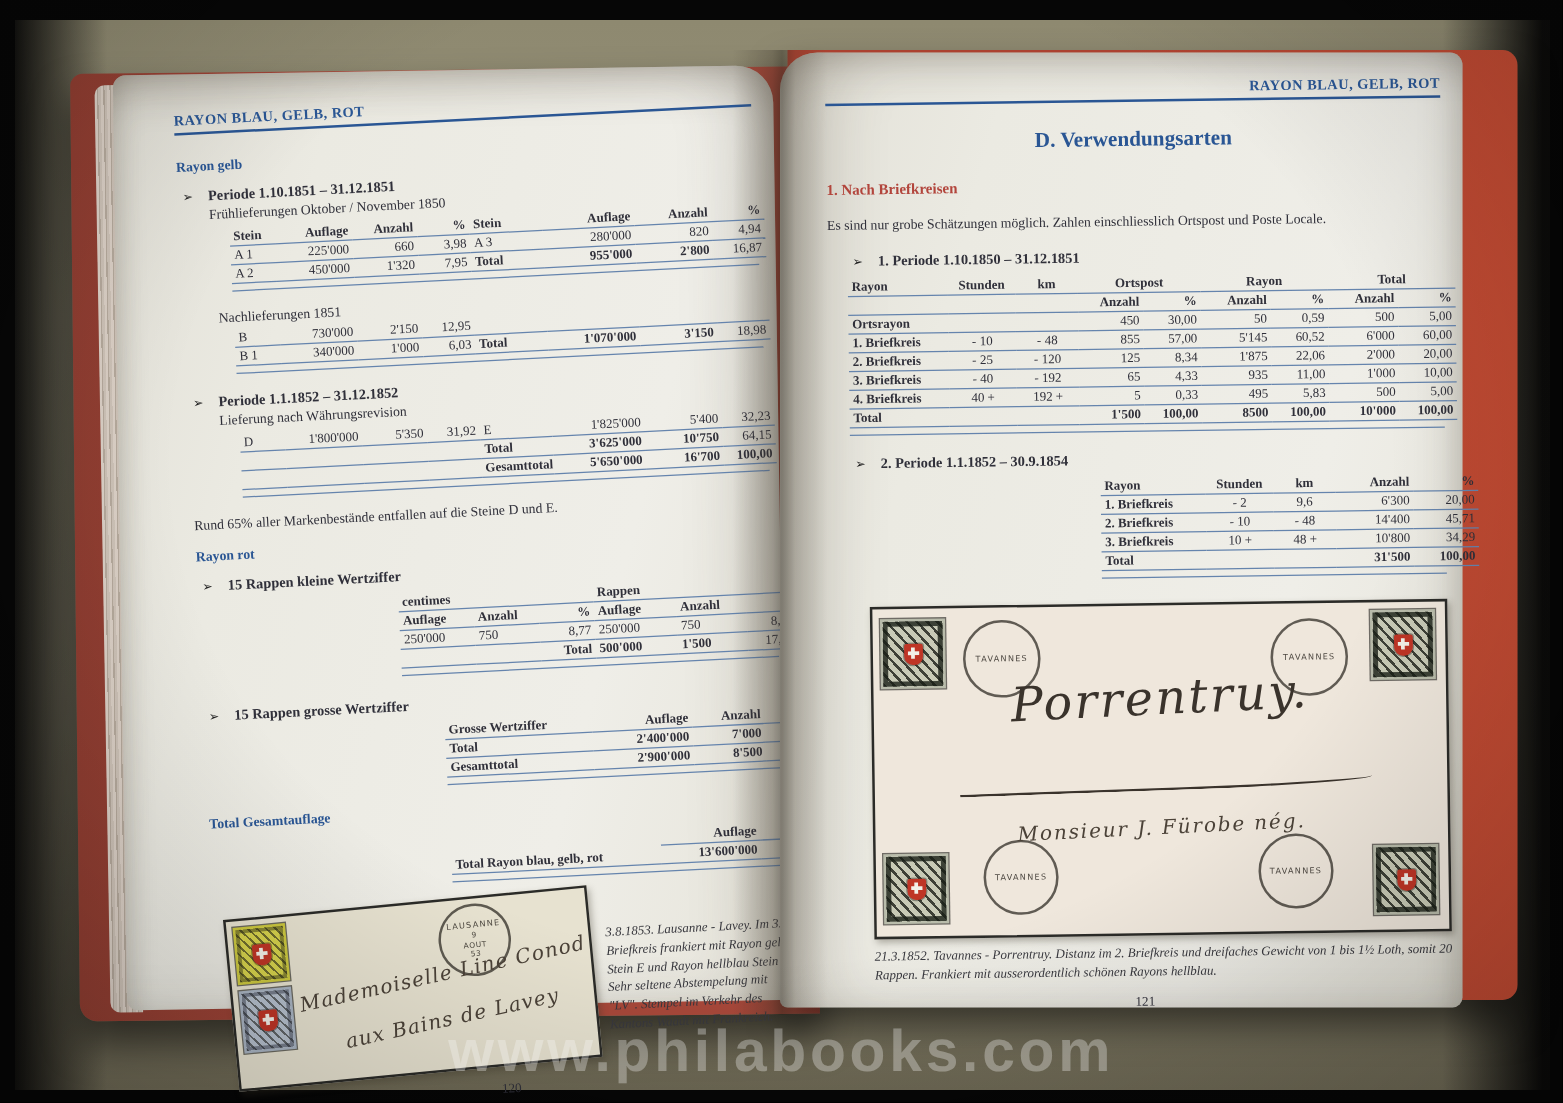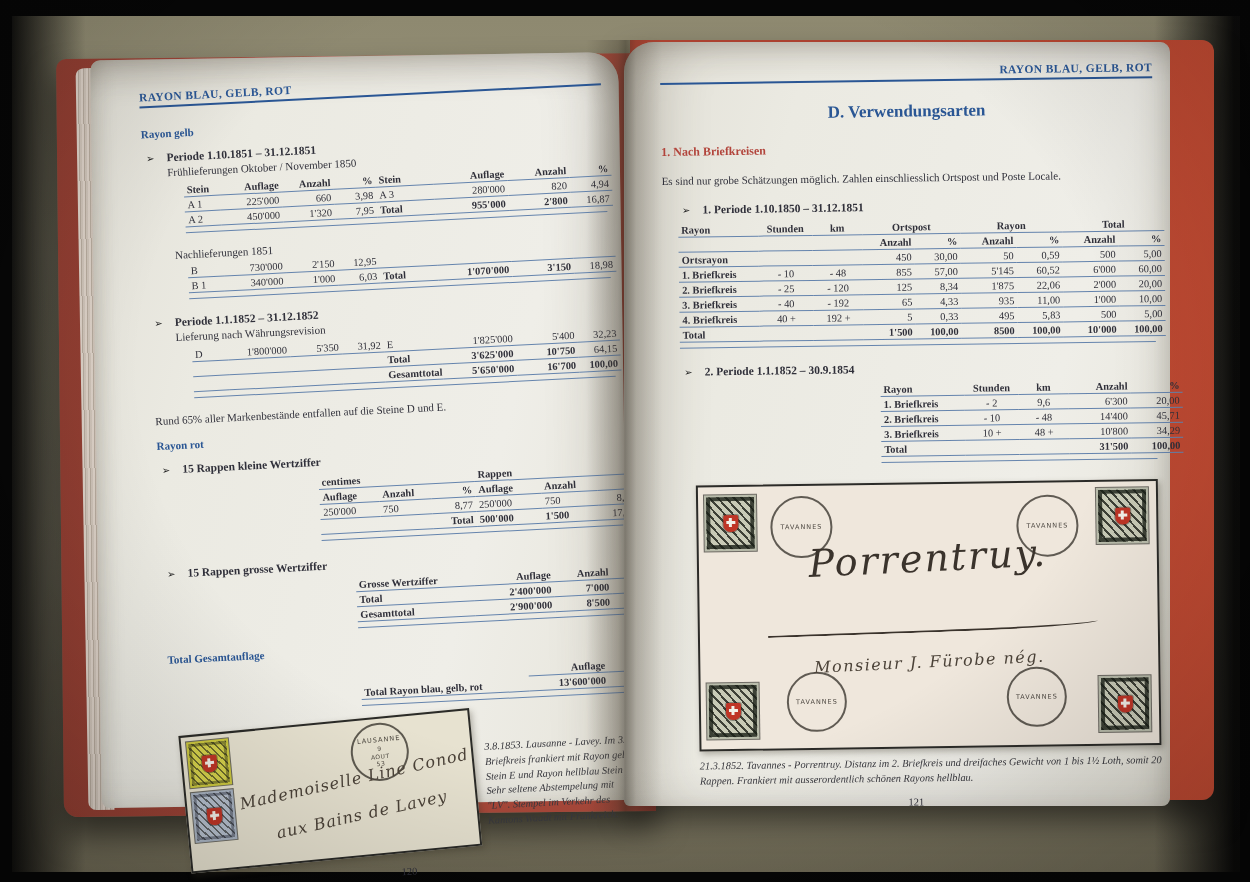--- a/index.html
+++ b/index.html
@@ -437,13 +437,14 @@
 
         <div class="caption" style="margin-left:30px; width:462px;">21.3.1852. Tavannes - Porrentruy. Distanz im 2. Briefkreis und dreifaches Gewicht von 1 bis 1½ Loth, somit 20 Rappen. Frankiert mit ausserordentlich schönen Rayons hellblau.</div>
         <div class="page-num">121</div>
       </div>
     </div>
 
     <div class="gutter"></div>
   </div>
 
   <div class="vignette"></div>
+  <div class="watermark">www.philabooks.com</div>
 </div>
 
 </body></html>

